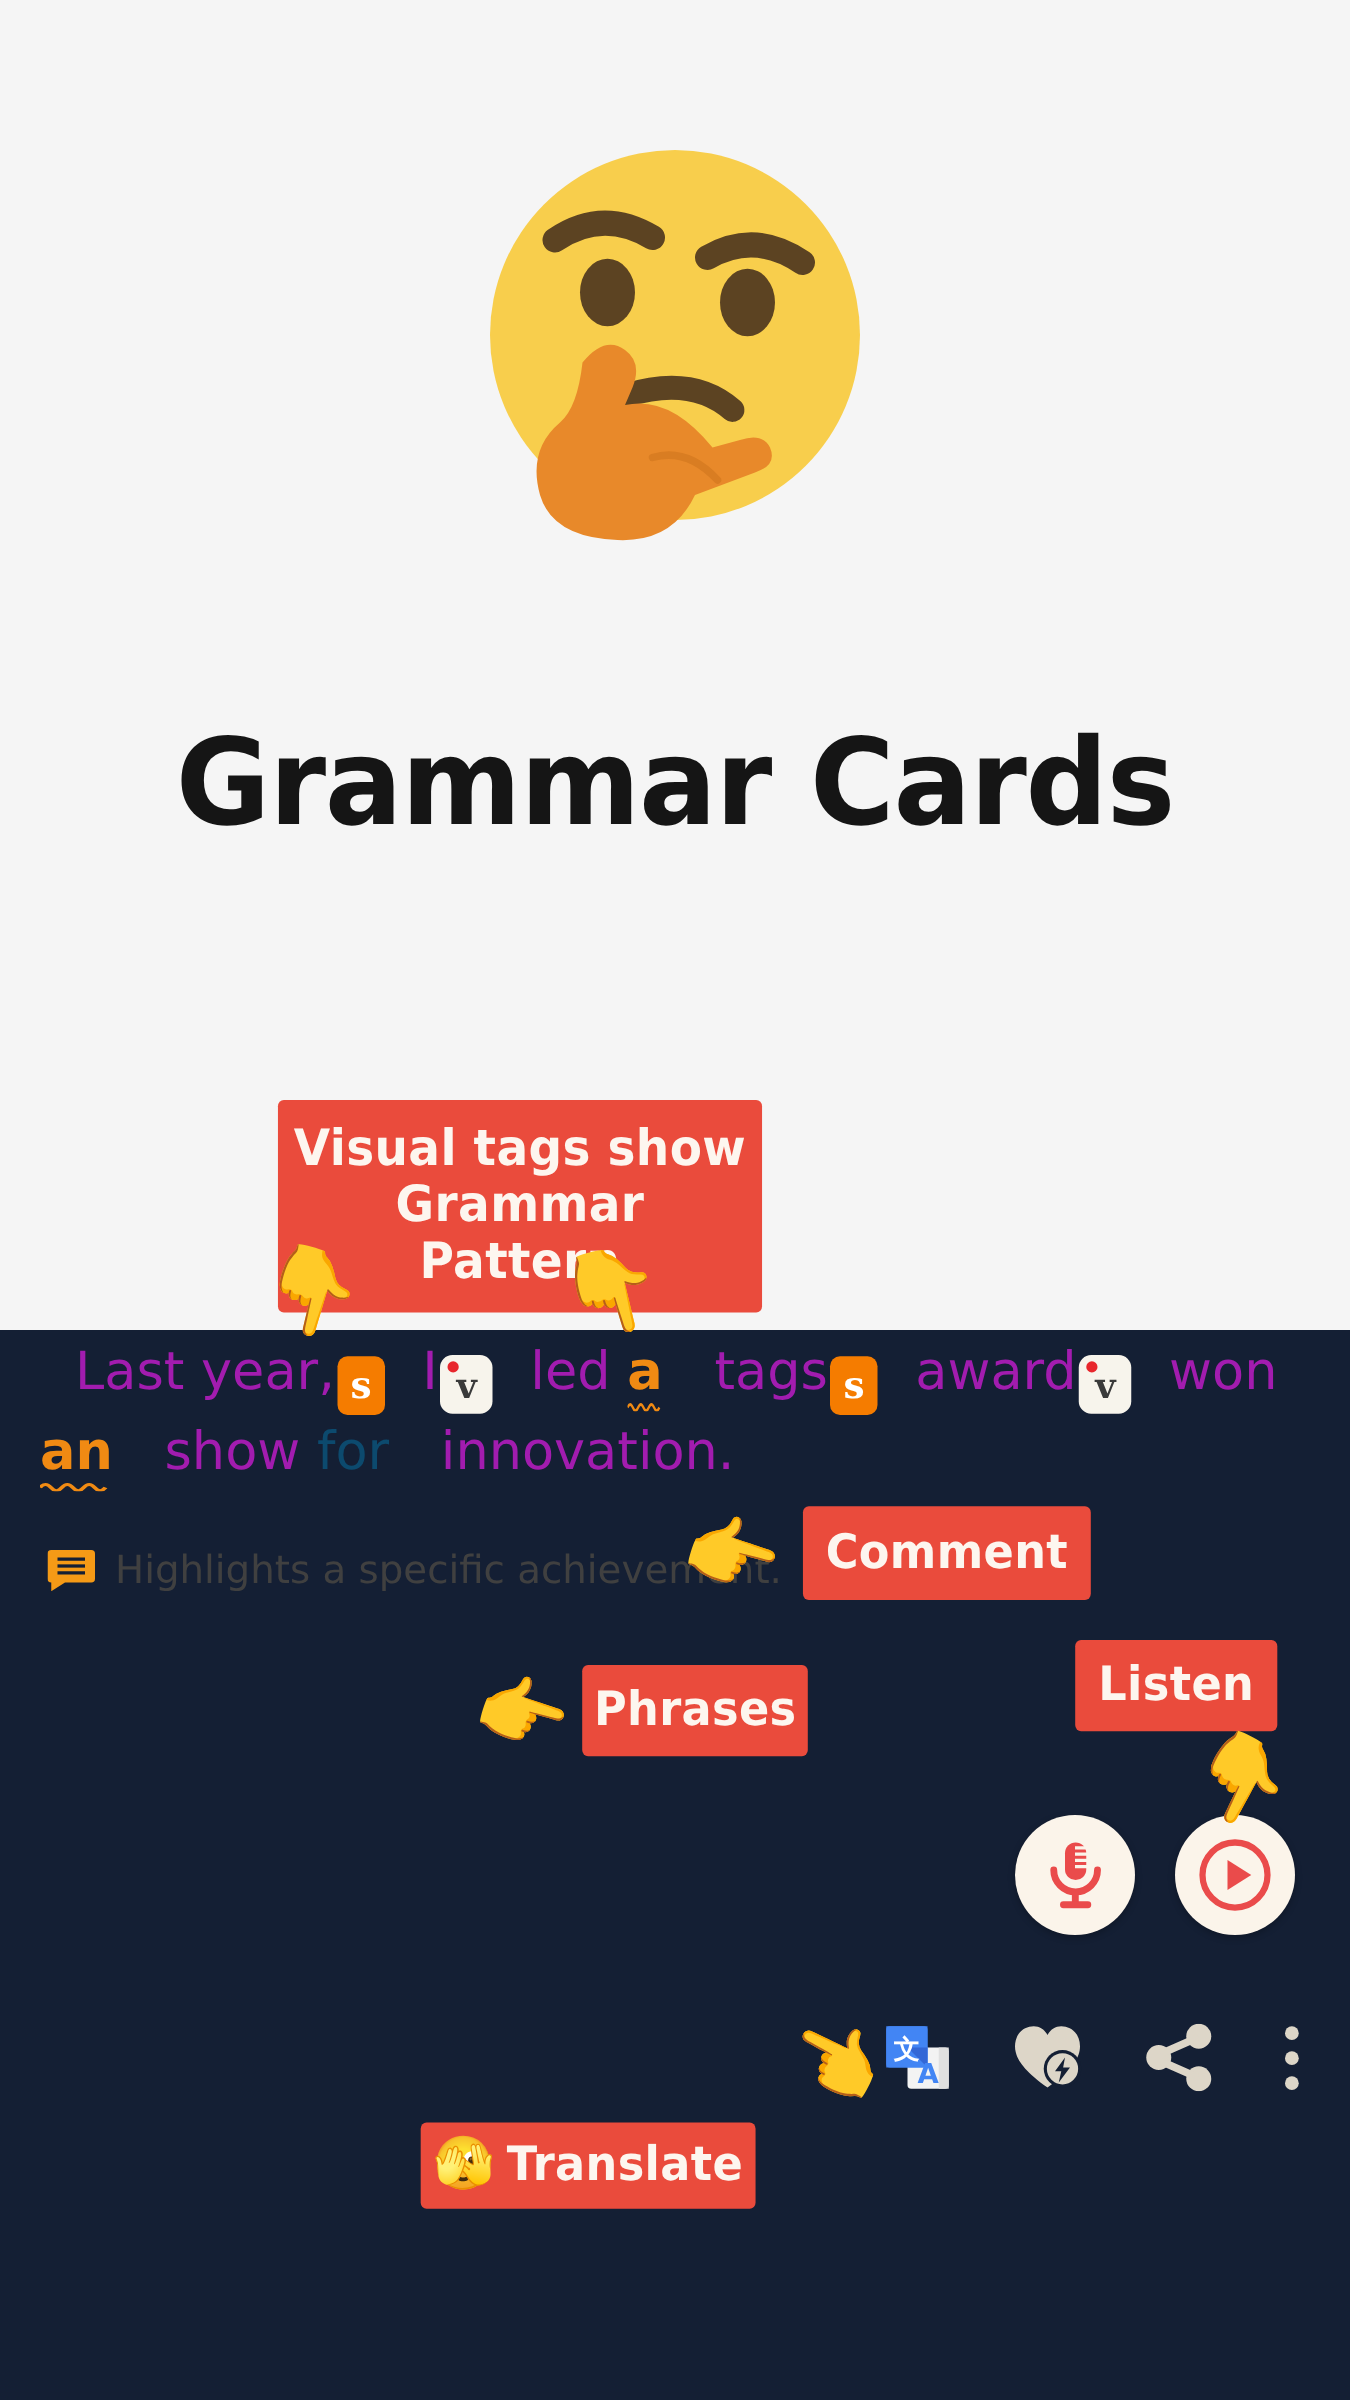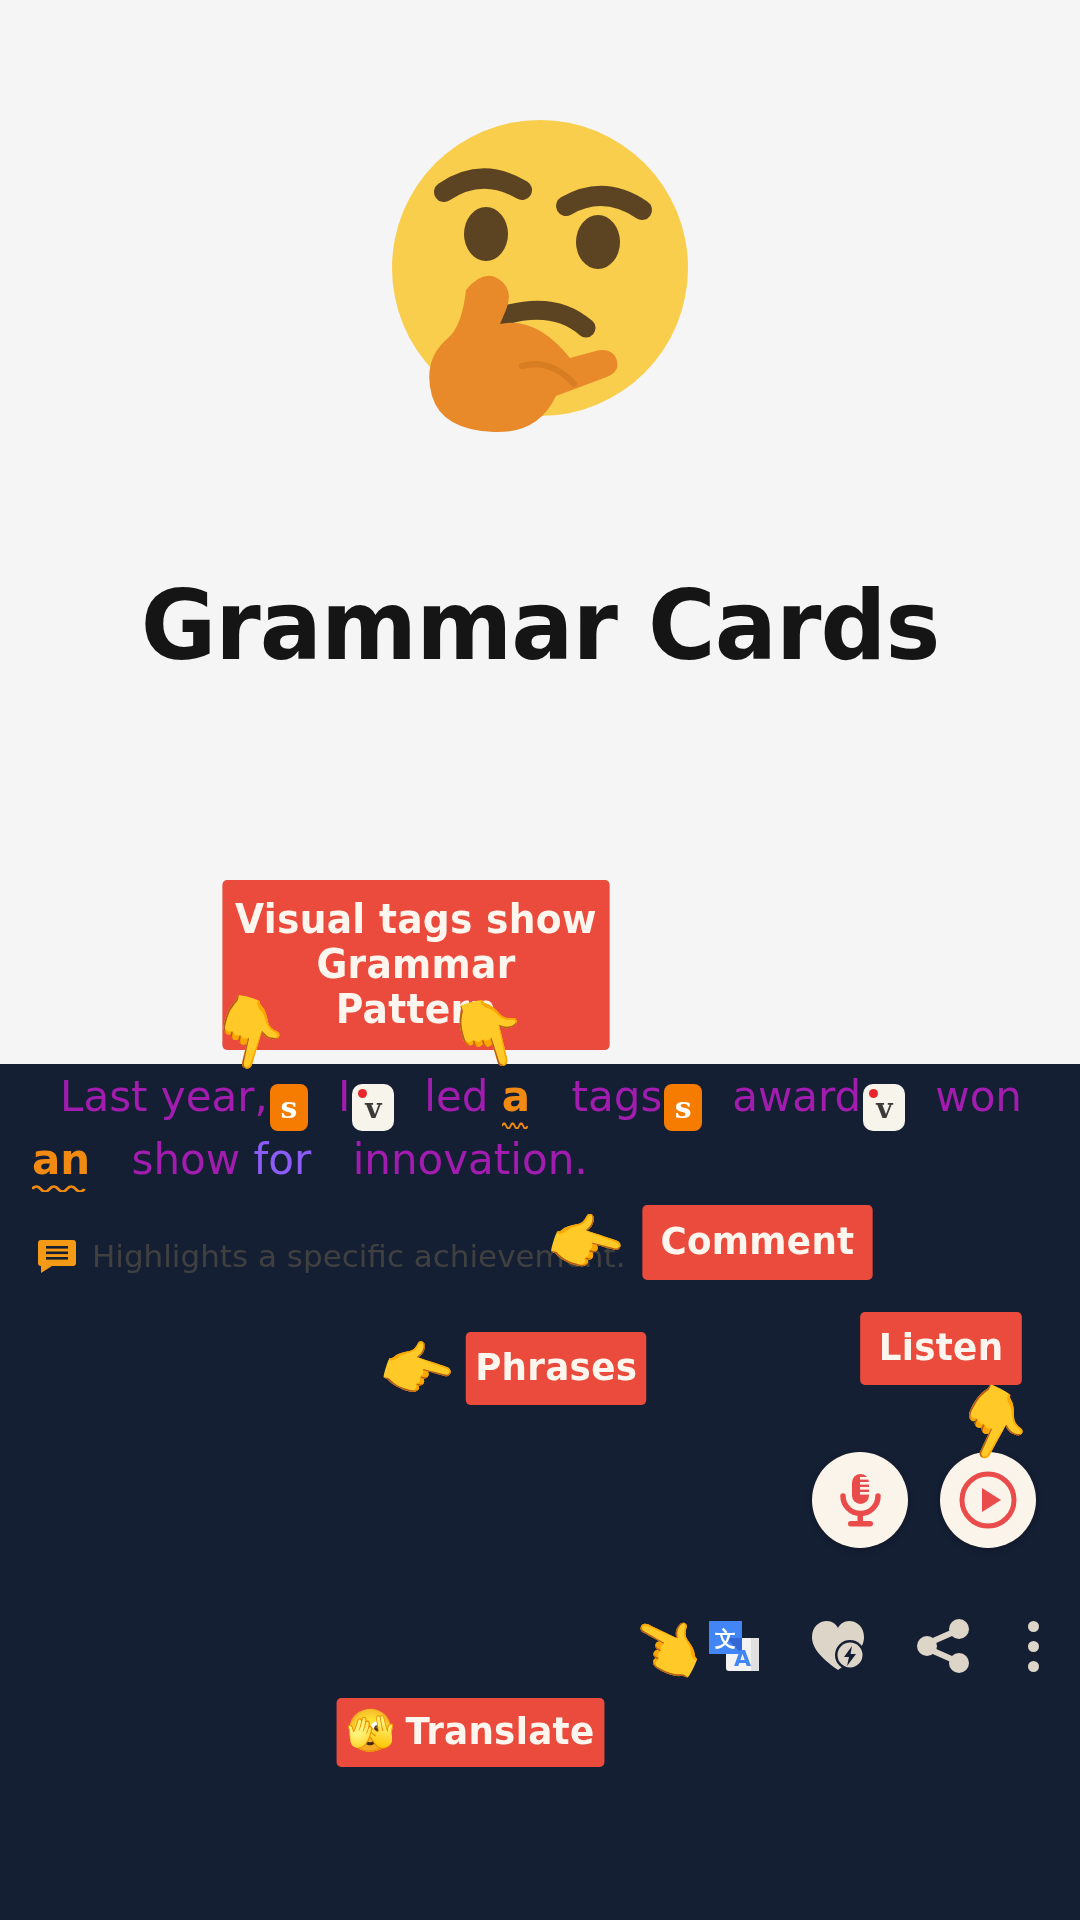--- a/index.html
+++ b/index.html
@@ -172,21 +172,21 @@
     position: relative;
     padding-bottom: 2px;
     display: inline-block;
     line-height: 1;
   }
   .art .squig {
     position: absolute;
     left: 0; bottom: -9px;
     width: 100%; height: 8px;
   }
-  .prep { color: #8b5cf6; }
+  .prep { color: #0c4a6e; }
 
   
   .comment-row {
     position: absolute;
     left: 38px; top: 1238px;
     display: flex; align-items: center; gap: 16px;
     z-index: 8;
   }
   .comment-icon { width: 38px; height: 34px; display: block; }
   .comment-text {

